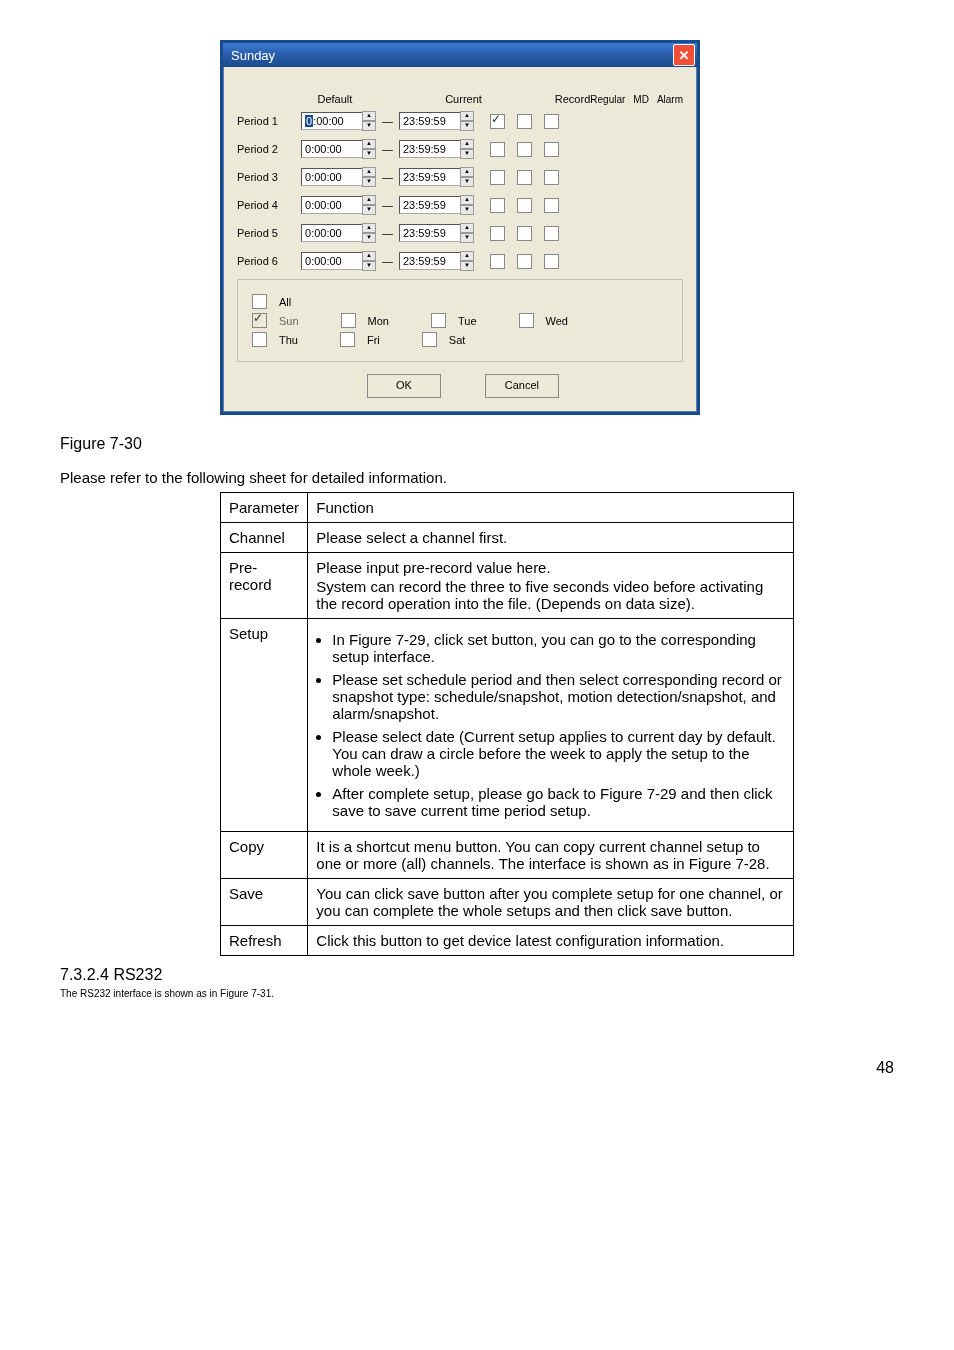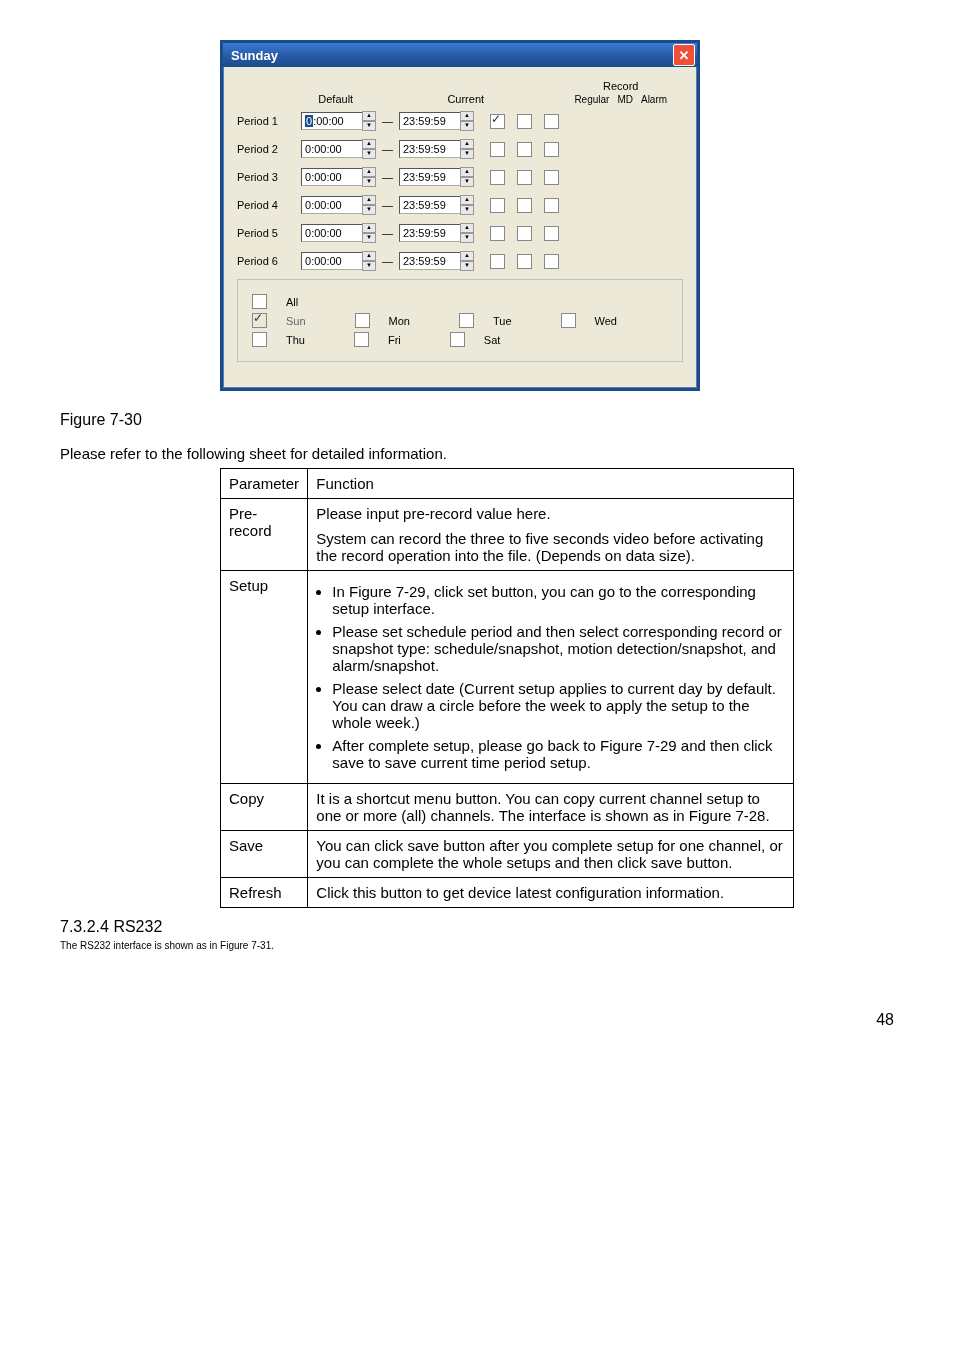--- a/index.html
+++ b/index.html
@@ -23,21 +23,21 @@
   .titlebar {
     background: linear-gradient(to bottom, #3a7bd5 0%, #2a5ca8 50%, #1a4b8c 100%);
     height: 24px;
     display: flex;
     align-items: center;
     justify-content: space-between;
     padding: 0 2px 0 8px;
   }
   .titlebar-text {
     color: #fff;
-    font-weight: bold;
+    font-weight: normal;
     font-size: 13px;
   }
   .close-btn {
     width: 20px;
     height: 20px;
     background: #f04e37;
     border: 1px solid #fff;
     color: #fff;
     display: flex;
     align-items: center;
@@ -55,21 +55,21 @@
     font-size: 11px;
     margin-bottom: 6px;
     height: 28px;
   }
   .header-row .col-label { width: 64px; }
   .header-row .col-default { width: 116px; text-align: left; padding-left: 20px; }
   .header-row .col-current { width: 116px; text-align: left; padding-left: 18px; }
   .header-row .col-record {
     width: 130px;
     display: flex;
-    flex-direction: column;
+    flex-direction: row;
     align-items: center;
   }
   .record-sub {
     display: flex;
     gap: 8px;
     font-size: 10px;
     margin-top: 2px;
   }
   .period-row {
     display: flex;
@@ -126,21 +126,21 @@
   .day-group {
     border: 1px solid #c0c0c0;
     margin: 6px 0 12px 0;
     padding: 10px 8px;
     font-size: 11px;
   }
   .day-row {
     display: flex;
     align-items: center;
     margin: 4px 0;
-    gap: 13px;
+    gap: 6px;
   }
   .day-row label { margin-right: 30px; color: #666; }
   .day-row label.enabled { color: #000; }
   .btn-row { text-align: left; padding-left: 110px; }
   .btn {
     display: inline-block;
     min-width: 72px;
     height: 22px;
     line-height: 20px;
     border: 1px solid #888;
@@ -337,39 +337,47 @@
         <div class="day-row" id="day-row-2">
             <span class="chk"></span>
             <label class="enabled">Thu</label>
             <span class="chk"></span>
             <label class="enabled">Fri</label>
             <span class="chk"></span>
             <label class="enabled">Sat</label>
           </div>
       </div>
 
+      <div class="btn-row">
+        <span class="btn">OK</span>
+        <span class="btn">Cancel</span>
+      </div>
     </div>
   </div>
 </div>
 
 <div class="caption">Figure 7-30</div>
 <div class="info-para">Please refer to the following sheet for detailed information.</div>
 
 <table class="info">
   <tbody>
       <tr>
     <th class="colh">Parameter</th>
     <th class="colh">Function</th>
   </tr>
   </tbody>
     <tbody id="table-body">
       <tr>
+        <td>Channel</td>
+        <td>Please select a channel first.</td>
+      </tr>
+      <tr>
         <td>Pre-record</td>
         <td>
-          <div style="margin-bottom: 8px;">Please input pre-record value here.</div>
+          <div style="margin-bottom: 2px;">Please input pre-record value here.</div>
           <div>System can record the three to five seconds video before activating the record operation into the file. (Depends on data size).</div>
         </td>
       </tr>
       <tr>
         <td>Setup</td>
         <td>
           <ul>
             <li>In Figure 7-29, click set button, you can go to the corresponding setup interface.</li>
             <li>Please set schedule period and then select corresponding record or snapshot type: schedule/snapshot, motion detection/snapshot, and alarm/snapshot.</li>
             <li>Please select date (Current setup applies to current day by default. You can draw a circle before the week to apply the setup to the whole week.)</li>

